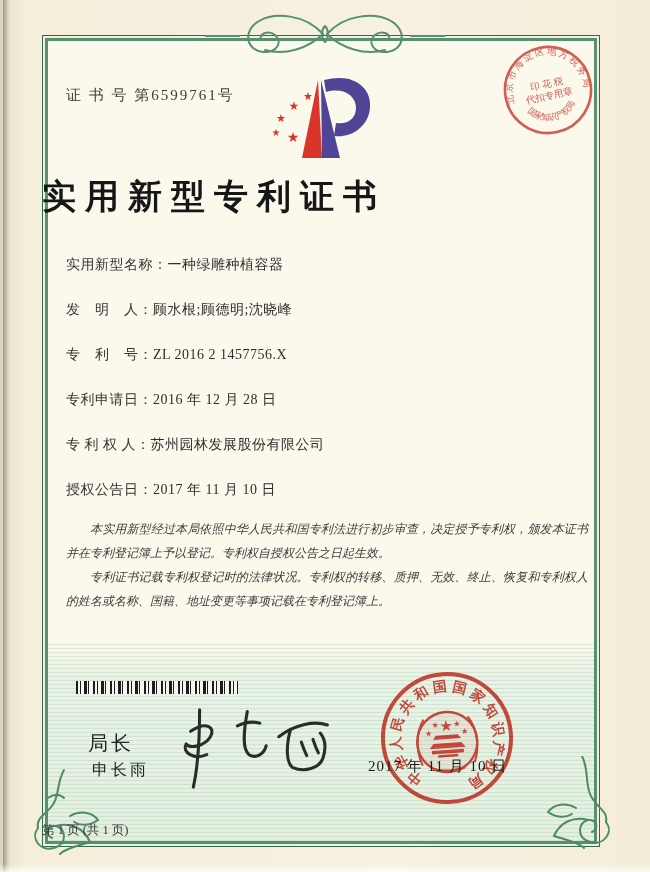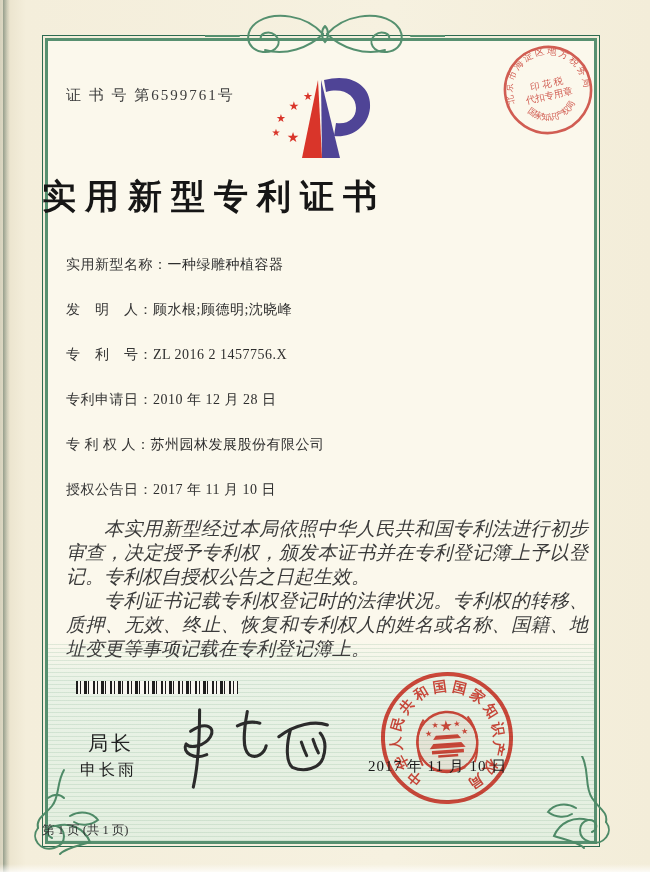--- a/index.html
+++ b/index.html
@@ -26,29 +26,29 @@
       repeating-linear-gradient(0deg,rgba(120,170,135,0.20) 0 1px,rgba(255,255,255,0) 1px 4px),
       linear-gradient(180deg,rgba(232,241,229,0) 0,#e9f2e6 40px,#e4efe0 100%);}
   
   .abs{position:absolute;}
   .cert-number{left:66px;top:86px;font-size:15px;color:#3c3c3c;letter-spacing:2px;white-space:nowrap;}
   .title{left:42px;top:174px;width:556px;text-align:left;font-size:34px;font-weight:bold;
     letter-spacing:9px;color:#161616;white-space:nowrap;}
   .field-row{left:66px;font-size:14px;color:#353535;white-space:nowrap;letter-spacing:0.5px;}
   .field-label{color:#353535;}
   .field-value{color:#2e2e2e;}
-  .paragraphs{left:66px;top:517px;width:522px;font-size:19px;line-height:24px;
+  .paragraphs{left:66px;top:517px;width:522px;font-size:12px;line-height:24px;
     color:#3b3b3b;text-align:justify;font-style:italic;}
   .paragraphs p{margin:0;text-indent:2em;}
   .barcode{left:76px;top:681px;width:162px;height:13px;z-index:3;
     background:repeating-linear-gradient(90deg,
       #1d1d1d 0 2px,#f6f5ef 2px 4px,#1d1d1d 4px 5px,#f6f5ef 5px 8px,
       #1d1d1d 8px 11px,#f6f5ef 11px 12.5px,#1d1d1d 12.5px 13.5px,#f6f5ef 13.5px 17px);}
   .director-label{left:88px;top:730px;font-size:20px;color:#222;letter-spacing:3px;z-index:4;}
-  .director-name{left:80px;top:760px;font-size:16px;color:#222;letter-spacing:3px;z-index:4;}
+  .director-name{left:92px;top:760px;font-size:16px;color:#222;letter-spacing:3px;z-index:4;}
   .signature{left:160px;top:700px;z-index:5;}
   .issue-date{left:368px;top:757px;font-size:15px;color:#1a1a1a;letter-spacing:1px;z-index:6;white-space:nowrap;}
   .page-info{left:42px;top:822px;width:556px;font-size:12.5px;color:#333;z-index:4;}
   .logo{left:250px;top:70px;width:150px;height:100px;z-index:2;}
   .tax-stamp{left:502px;top:44px;width:92px;height:92px;z-index:5;
     transform:rotate(-12deg);opacity:0.88;mix-blend-mode:multiply;}
   .authority-seal{left:377px;top:668px;width:140px;height:140px;z-index:5;
     transform:rotate(-4deg);opacity:0.92;mix-blend-mode:multiply;}
   .ornament-top{left:205px;top:6px;width:240px;height:56px;z-index:3;}
   .ornament-bl{left:26px;top:768px;width:84px;height:88px;z-index:3;}
@@ -127,21 +127,21 @@
   <div class="abs field-row" style="top:256px">
     <span class="field-label">实用新型名称：</span><span class="field-value">一种绿雕种植容器</span>
   </div>
   <div class="abs field-row" style="top:301px">
     <span class="field-label">发　明　人：</span><span class="field-value">顾水根;顾德明;沈晓峰</span>
   </div>
   <div class="abs field-row" style="top:346px">
     <span class="field-label">专　利　号：</span><span class="field-value">ZL 2016 2 1457756.X</span>
   </div>
   <div class="abs field-row" style="top:391px">
-    <span class="field-label">专利申请日：</span><span class="field-value">2010 年 12 月 28 日</span>
+    <span class="field-label">专利申请日：</span><span class="field-value">2016 年 12 月 28 日</span>
   </div>
   <div class="abs field-row" style="top:436px">
     <span class="field-label">专 利 权 人：</span><span class="field-value">苏州园林发展股份有限公司</span>
   </div>
   <div class="abs field-row" style="top:481px">
     <span class="field-label">授权公告日：</span><span class="field-value">2017 年 11 月 10 日</span>
   </div>
 
   <div class="abs paragraphs">
     <p>本实用新型经过本局依照中华人民共和国专利法进行初步审查，决定授予专利权，颁发本证书并在专利登记簿上予以登记。专利权自授权公告之日起生效。</p>

